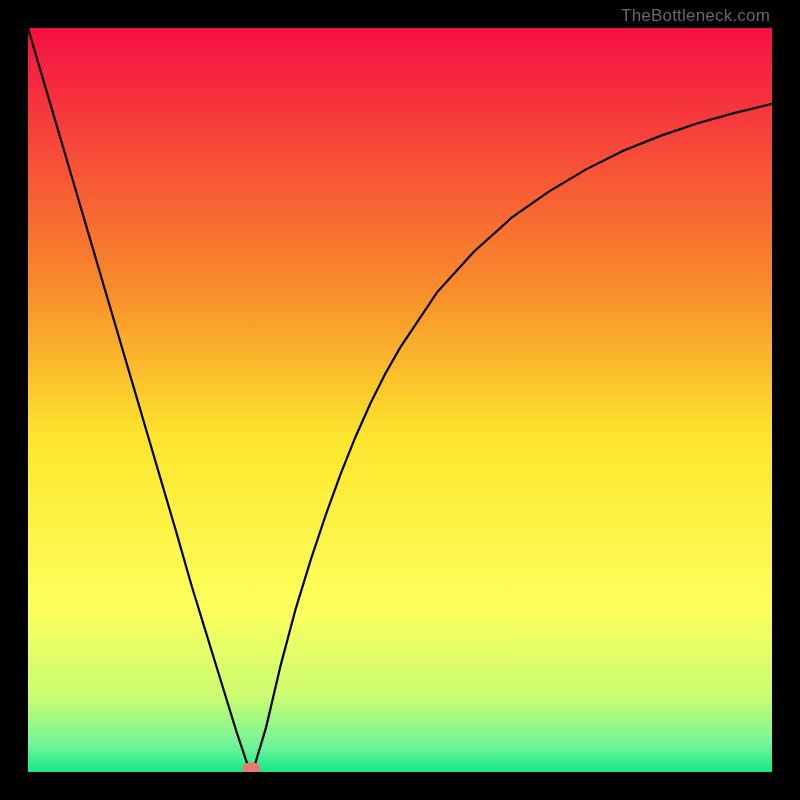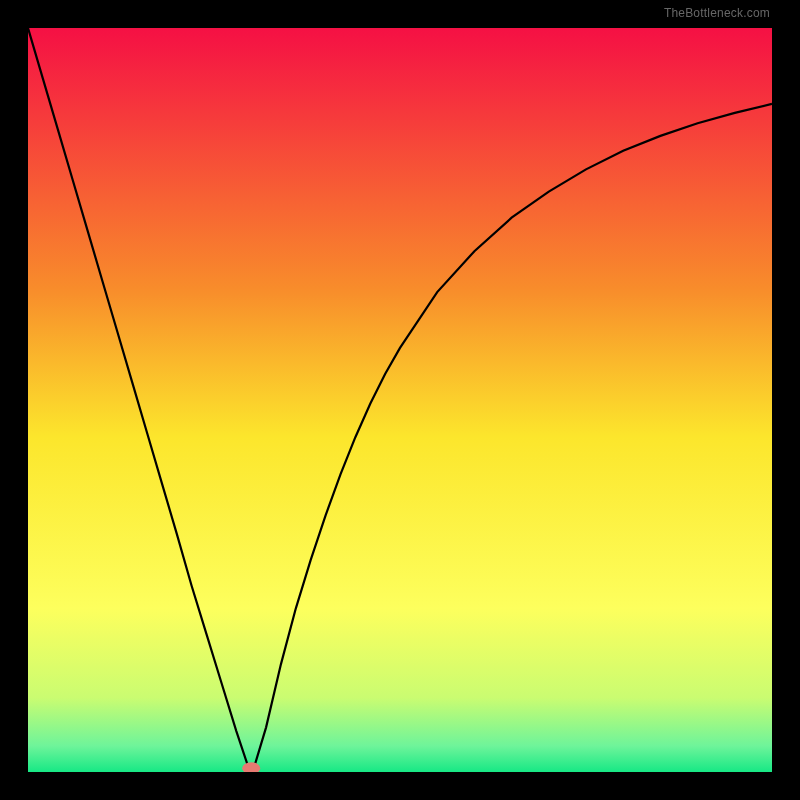--- a/index.html
+++ b/index.html
@@ -24,21 +24,21 @@
     left: 0;
     top: 0;
     width: 744px;
     height: 744px;
   }
   .watermark {
     position: absolute;
     top: 6px;
     right: 30px;
     color: #676767;
-    font-size: 12px;
+    font-size: 17px;
     font-weight: 500;
     letter-spacing: 0.2px;
   }
 </style>
 </head>
 <body>
 
 <div class="frame">
   <svg class="plot" viewBox="0 0 744 744" preserveAspectRatio="none">
     <defs>

